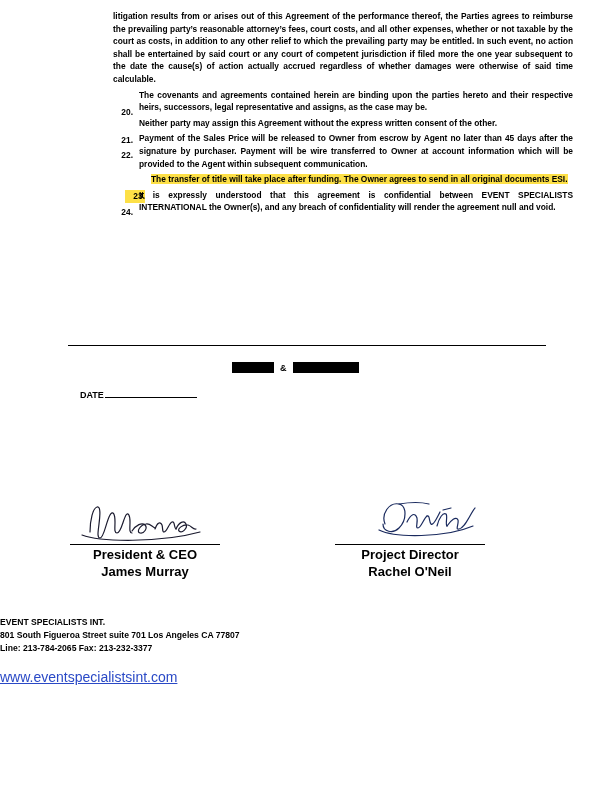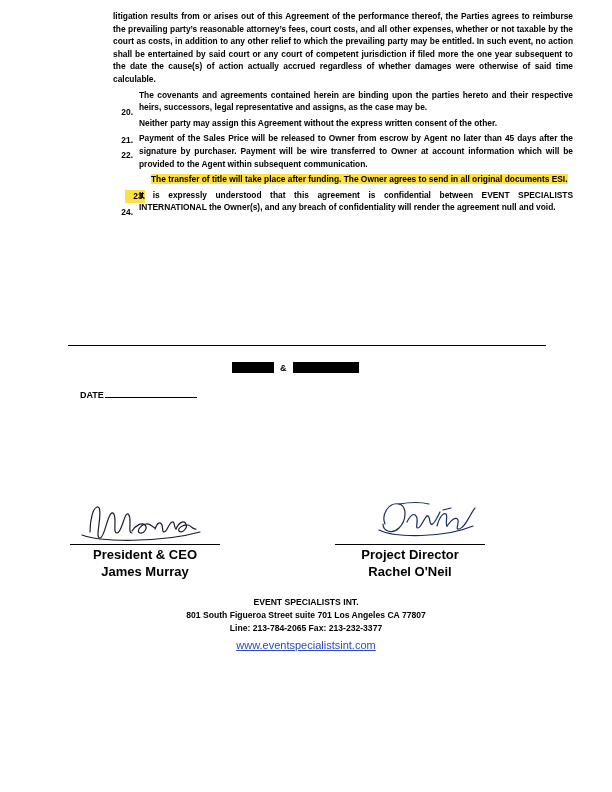--- a/index.html
+++ b/index.html
@@ -118,34 +118,33 @@
   .sig-line {
     border-top: 1px solid #000;
     width: 150px;
     margin: 0 auto;
   }
   .sig-title { margin-top: 2px; }
   .sig-name { margin-top: 2px; }
   .footer {
     position: absolute;
     left: 0;
-    top: 596px;
+    top: 616px;
     width: 612px;
-    text-align: center;
     font-size: 8.6px;
     font-weight: bold;
     line-height: 13px;
   }
   .footer .web {
     color: #2a49c6;
     text-decoration: underline;
     font-weight: normal;
-    font-size: 11px;
-    display: inline-block;
-    margin-top: 4px;
+    font-size: 14px;
+    display: inline-block;
+    margin-top: 16px;
   }
 </style>
 </head>
 <body>
 
 <div class="page">
 
   <div class="body-text">
     <p class="lead-para">litigation results from or arises out of this Agreement of the performance thereof,  the Parties agrees to reimburse the prevailing party’s reasonable attorney’s fees, court costs, and all other expenses, whether or not taxable by the court as costs, in addition to any other relief to which the prevailing party may be entitled.   In such event, no action shall be entertained by said court or any court of competent jurisdiction if filed more the one year subsequent to the date the cause(s) of action actually accrued regardless of whether damages were otherwise of said time calculable.</p>
 

